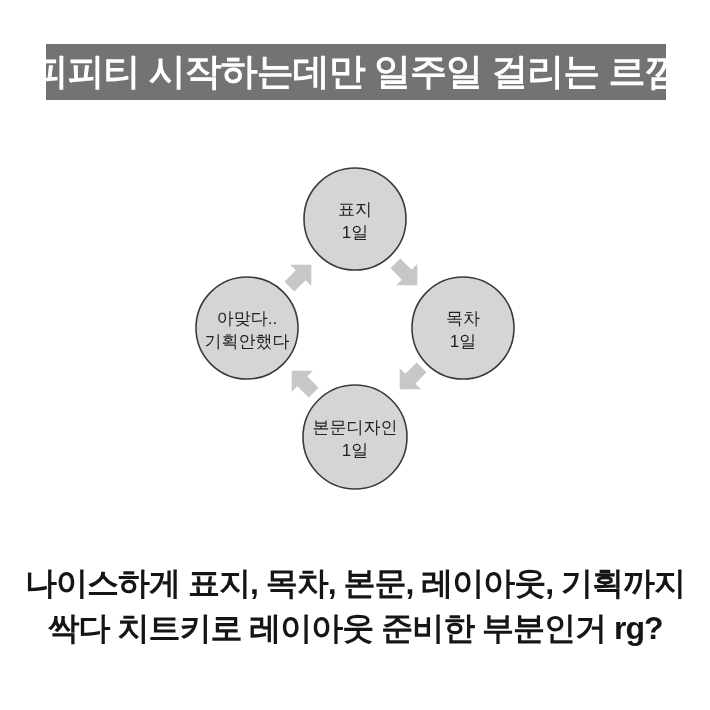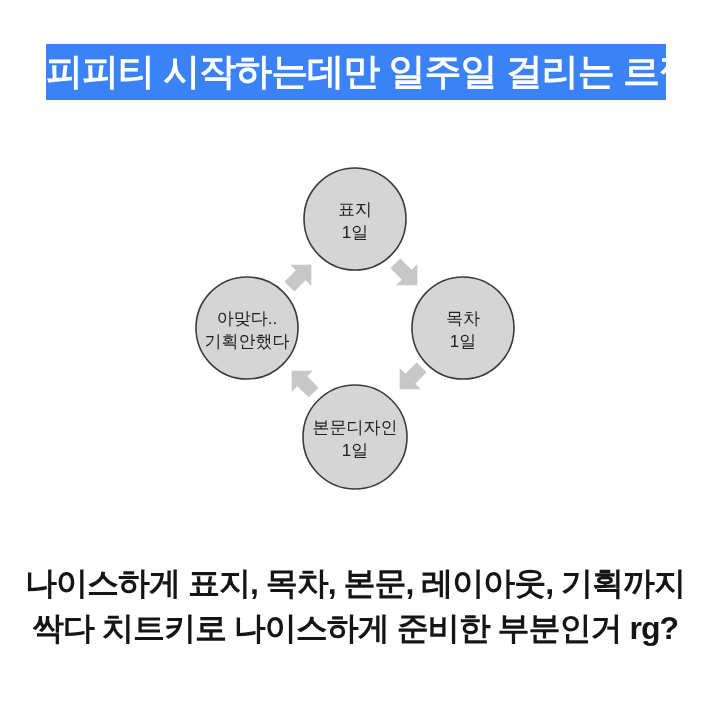--- a/index.html
+++ b/index.html
@@ -14,23 +14,24 @@
     height: 710px;
     background: #ffffff;
     overflow: hidden;
   }
   .header-banner {
     position: absolute;
     left: 46px;
     top: 44px;
     width: 620px;
     height: 56px;
-    background: #3b82f6;
+    background: #737373;
     display: flex;
     align-items: center;
+    justify-content: center;
   }
   .header-title {
     color: #ffffff;
     font-size: 37px;
     font-weight: 700;
     letter-spacing: -1px;
     white-space: nowrap;
   }
   .diagram-svg {
     position: absolute;
@@ -85,16 +86,16 @@
     <text class="node-label" x="355" y="433" text-anchor="middle">본문디자인</text>
     <text class="node-label" x="355" y="456" text-anchor="middle">1일</text>
 
     <circle cx="247" cy="328" r="51" fill="#d5d5d5" stroke="#3b3b3b" stroke-width="1.6"></circle>
     <text class="node-label" x="247" y="324" text-anchor="middle">아맞다..</text>
     <text class="node-label" x="247" y="347" text-anchor="middle">기획안했다</text>
   </svg>
 
   <div class="caption">
     <div>나이스하게 표지, 목차, 본문, 레이아웃, 기획까지</div>
-    <div>싹다 치트키로 나이스하게 준비한 부분인거 rg?</div>
+    <div>싹다 치트키로 레이아웃 준비한 부분인거 rg?</div>
   </div>
 
 </div>
 
 </body></html>

